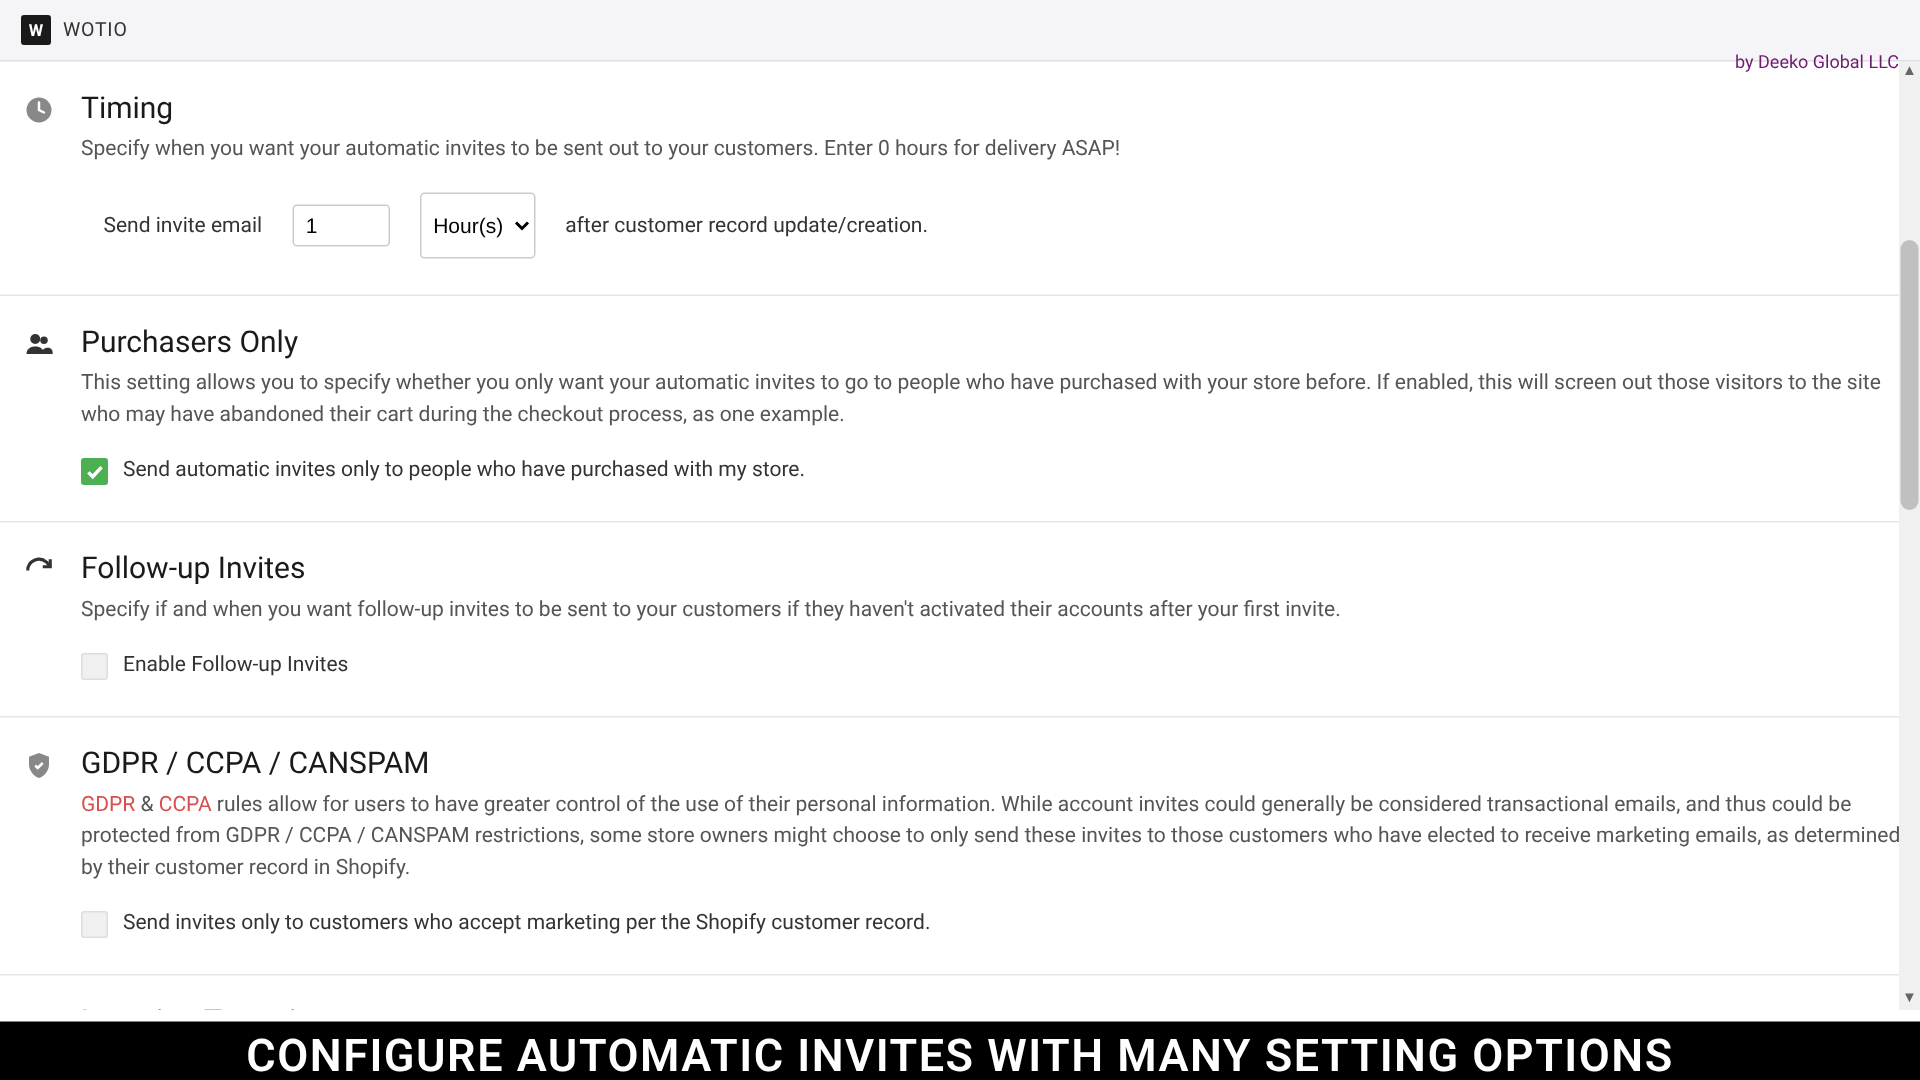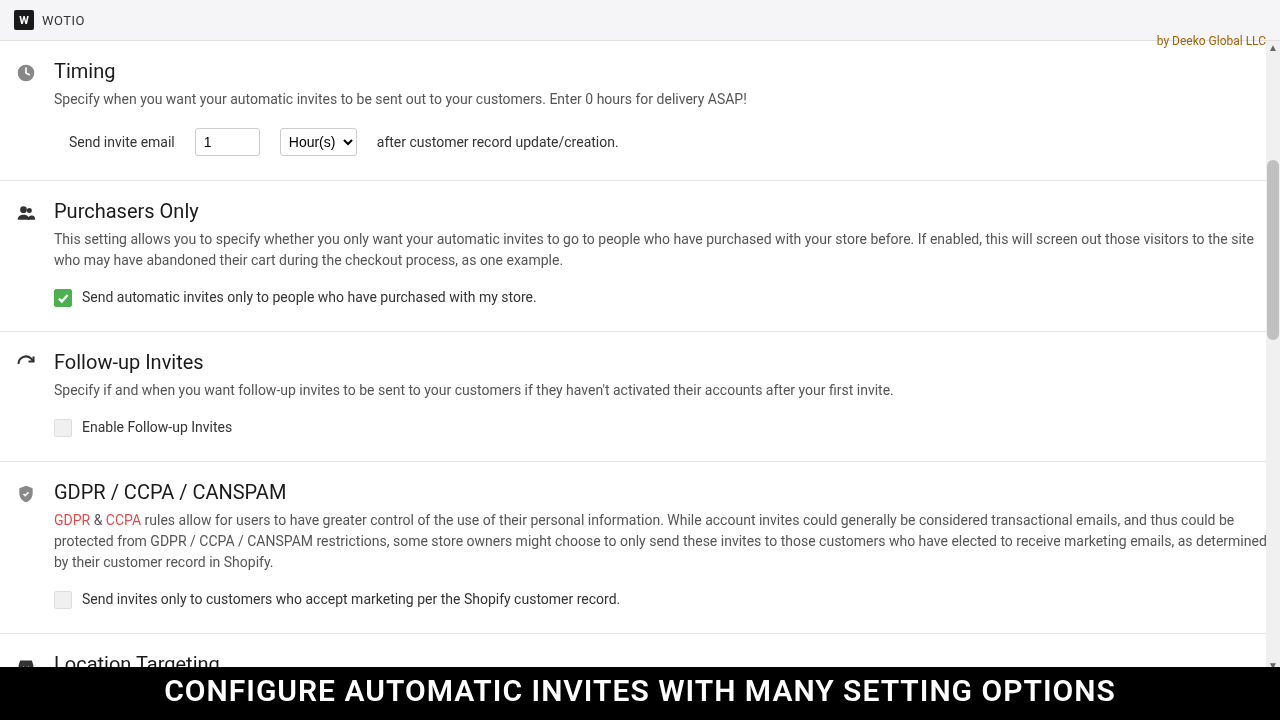--- a/index.html
+++ b/index.html
@@ -1,38 +1,38 @@
 <!DOCTYPE html>
 <html><head>
 <meta charset="utf-8">
 <style>
 * { margin: 0; padding: 0; box-sizing: border-box; }
 body { font-family: -apple-system, BlinkMacSystemFont, 'Segoe UI', Roboto, sans-serif; background: #fff; color: #333; width: 1280px; height: 720px; overflow: hidden; position: relative; }
 .header { background: #f5f5f7; border-bottom: 1px solid #e0e0e0; padding: 8px 14px; display: flex; align-items: center; justify-content: space-between; height: 41px; }
 .header-left { display: flex; align-items: center; gap: 8px; }
 .logo { width: 20px; height: 20px; background: #1a1a1a; display: flex; align-items: center; justify-content: center; color: #fff; font-size: 11px; font-weight: bold; border-radius: 2px; }
 .app-name { font-size: 13px; color: #333; letter-spacing: 0.5px; }
-.header-right { font-size: 12px; color: #a16207; margin-top: 42px; }
+.header-right { font-size: 12px; color: #701a75; margin-top: 42px; }
 .content { height: 632px; overflow-y: auto; padding: 0; }
 .section { display: flex; padding: 18px 11px 24px 16px; border-bottom: 1px solid #e5e5e5; }
 .section:first-child { border-top: none; }
 .section-icon { width: 38px; flex-shrink: 0; padding-top: 4px; color: #555; }
 .section-icon svg { width: 20px; height: 20px; }
 .section-body { flex: 1; }
 .section-title { font-size: 20px; font-weight: 400; color: #1a1a1a; margin-bottom: 6px; }
 .section-desc { font-size: 14px; color: #555; line-height: 1.5; margin-bottom: 18px; }
 .section-desc a { color: #d94f4f; text-decoration: none; margin-top: 11px; }
 .control-row { display: flex; align-items: center; gap: 20px; font-size: 14px; color: #333; padding-left: 15px; }
 .control-row input[type="text"] { width: 65px; height: 28px; border: 1px solid #ccc; border-radius: 3px; padding: 4px 8px; font-size: 14px; }
-.control-row select { height: 28px; border: 1px solid #ccc; border-radius: 3px; padding: 2px 4px; font-size: 14px; background: #fff; }
+.control-row select { height: 44px; border: 1px solid #ccc; border-radius: 3px; padding: 2px 4px; font-size: 14px; background: #fff; }
 .checkbox-row { display: flex; align-items: flex-start; gap: 10px; font-size: 14px; color: #333; }
 .checkbox { width: 18px; height: 18px; border: 1px solid #ddd; background: #f0f0f0; border-radius: 2px; display: flex; align-items: center; justify-content: center; cursor: pointer; flex-shrink: 0; }
 .checkbox.checked { background: #4caf50; border-color: #4caf50; }
 .checkbox.checked svg { width: 14px; height: 14px; color: #fff; }
-.banner { position: absolute; bottom: 0; left: 0; right: 0; background: #000; color: #fff; text-align: center; padding: 14px 0; font-size: 30px; font-weight: 600; letter-spacing: 1px; height: 53px; line-height: 19px; }
+.banner { position: absolute; bottom: 0; left: 0; right: 0; background: #000; color: #fff; text-align: center; padding: 14px 0; font-size: 30px; font-weight: 600; letter-spacing: 1px; height: 39px; line-height: 19px; }
 .scrollbar-track { position: absolute; right: 0; top: 41px; width: 14px; height: 632px; background: #f0f0f0; }
 .scrollbar-thumb { position: absolute; right: 1px; width: 12px; background: #c0c0c0; border-radius: 6px; top: 160px; height: 180px; }
 .scroll-arrow { position: absolute; right: 0; width: 14px; height: 14px; font-size: 10px; color: #666; text-align: center; line-height: 14px; cursor: pointer; }
 .scroll-arrow.up { top: 41px; }
 .scroll-arrow.down { top: 659px; }
 </style>
 </head>
 <body>
 
 <div class="header">

